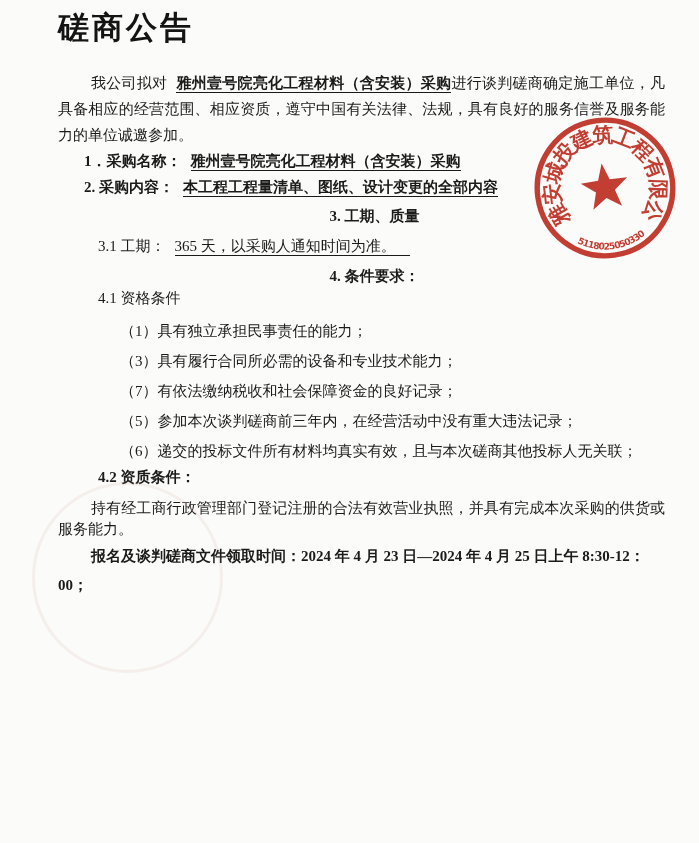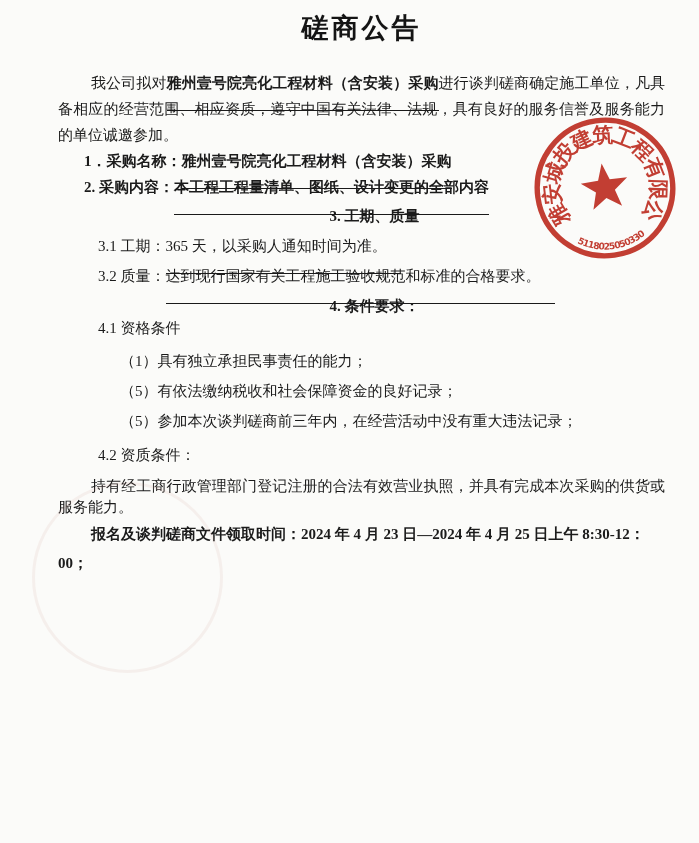--- a/index.html
+++ b/index.html
@@ -12,47 +12,47 @@
     position: relative;
   }
   .page {
     position: relative;
     width: 699px; height: 843px;
     box-sizing: border-box;
     padding: 0 34px 0 58px;
   }
   h1.doc-title {
     margin: 12px 0 0 0;
-    font-size: 27px;
+    font-size: 31px;
     line-height: 32px;
     font-weight: bold;
-    text-align: center;
     letter-spacing: 3px;
     font-family: "Liberation Sans", "DejaVu Sans", sans-serif;
     color: #141414;
   }
   p { margin: 0; font-size: 15px; }
   .intro {
     margin-top: 26px;
     line-height: 26px;
     text-indent: 33px;
     text-align: justify;
   }
   .u {
     border-bottom: 1.5px solid #1a1a1a;
-    padding-bottom: 19px;
+    padding-bottom: 1px;
+    margin-left: 9px;
   }
   .b { font-weight: bold; }
   .item  { margin: 2px 0 0 26px; line-height: 23px; font-weight: bold; }
   .item2 { margin-top: 3px; }
   .sec   { margin: 6px 0 0 26px; line-height: 22px; font-weight: bold; text-align: center; }
   .sec4  { margin-top: 8px; }
   .sub   { margin: 8px 0 0 40px; line-height: 22px; font-weight: normal; }
   .sub41 { margin-top: 0; font-weight: normal; }
-  .sub42 { margin-top: 12px;  font-weight: normal; }
+  .sub42 { margin-top: 4px;  font-weight: bold; }
   .cond  { margin: 9px 0 0 62px; line-height: 21px; font-weight: normal; }
   .cond-first { margin-top: 12px; }
   .qual {
     margin-top: 10px;
     line-height: 21px;
     text-indent: 33px;
     text-align: justify;
     font-weight: normal;
   }
   .other {
@@ -108,29 +108,30 @@
   <p class="intro"><span>我公司拟对</span><span class="u b">雅州壹号院亮化工程材料（含安装）采购</span><span>进行谈判磋商确定施工单位，凡具备相应的经营范围、相应资质，遵守中国有关法律、法规，具有良好的服务信誉及服务能力的单位诚邀参加。</span></p>
 
   <p class="item"><span>1．采购名称：</span><span class="u">雅州壹号院亮化工程材料（含安装）采购</span></p>
 
   <p class="item item2"><span>2. 采购内容：</span><span class="u">本工程工程量清单、图纸、设计变更的全部内容</span></p>
 
   <p class="sec">3. 工期、质量</p>
 
   <p class="sub"><span>3.1 工期：</span><span class="u pad-r">365 天，以采购人通知时间为准。</span></p>
 
-  <p class="sub"><span>3.2 质量：</span><span class="u pad-r">达到现行国家有关工程施工验收规范和标准的合格要求。</span></p>
 
   <p class="sec sec4">4. 条件要求：</p>
 
   <p class="sub sub41">4.1 资格条件</p>
 
   <p class="cond cond-first">（1）具有独立承担民事责任的能力；</p>
-  <p class="cond">（5）有依法缴纳税收和社会保障资金的良好记录；</p>
+  <p class="cond">（3）具有履行合同所必需的设备和专业技术能力；</p>
+  <p class="cond">（7）有依法缴纳税收和社会保障资金的良好记录；</p>
   <p class="cond">（5）参加本次谈判磋商前三年内，在经营活动中没有重大违法记录；</p>
+  <p class="cond">（6）递交的投标文件所有材料均真实有效，且与本次磋商其他投标人无关联；</p>
 
   <p class="sub sub42">4.2 资质条件：</p>
 
   <p class="qual">持有经工商行政管理部门登记注册的合法有效营业执照，并具有完成本次采购的供货或服务能力。</p>
 
 
   <p class="final"><span>报名及谈判磋商文件领取时间：</span><span>2024 年 4 月 23 日—2024 年 4 月 25 日上午 8:30-12：00；</span></p>
 
   <div class="ghost"></div>
 

